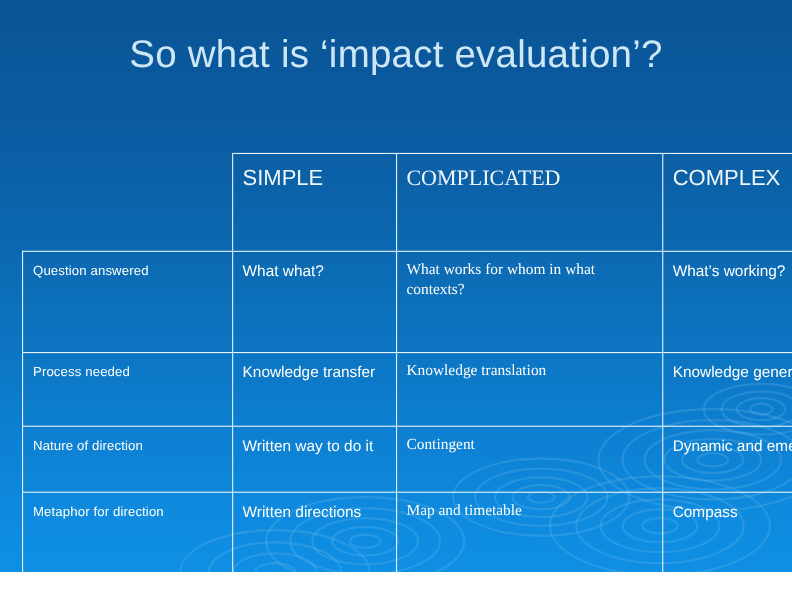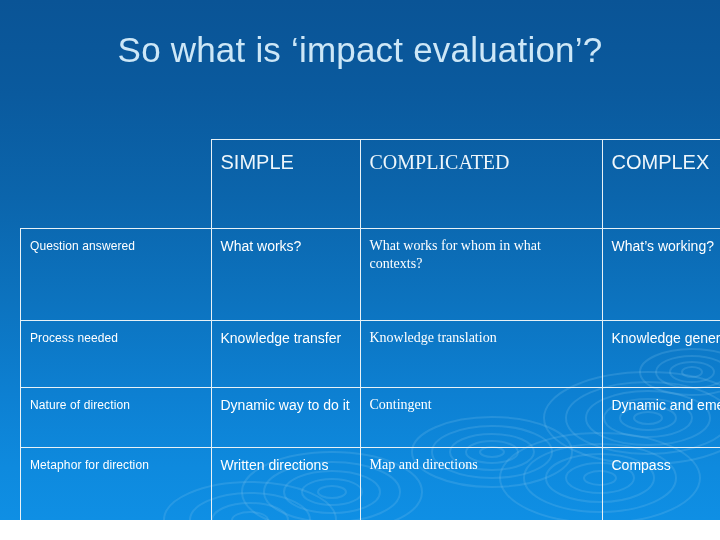--- a/index.html
+++ b/index.html
@@ -162,38 +162,38 @@
       <tr>
         <th class="c0"></th>
         <th class="c1">SIMPLE</th>
         <th class="c2">COMPLICATED</th>
         <th class="c3">COMPLEX</th>
       </tr>
     </thead>
     <tbody>
       <tr class="r1">
         <td class="c0 rowlabel">Question answered</td>
-        <td class="c1 val">What works?</td>
+        <td class="c1 val">What what?</td>
         <td class="c2 val">What works for whom in what contexts?</td>
         <td class="c3 val">What’s working?</td>
       </tr>
       <tr class="r2">
         <td class="c0 rowlabel">Process needed</td>
         <td class="c1 val">Knowledge transfer</td>
         <td class="c2 val">Knowledge translation</td>
         <td class="c3 val">Knowledge generation</td>
       </tr>
       <tr class="r3">
         <td class="c0 rowlabel">Nature of direction</td>
-        <td class="c1 val">Dynamic way to do it</td>
+        <td class="c1 val">Written way to do it</td>
         <td class="c2 val">Contingent</td>
         <td class="c3 val">Dynamic and emergent</td>
       </tr>
       <tr class="r4">
         <td class="c0 rowlabel">Metaphor for direction</td>
         <td class="c1 val">Written directions</td>
-        <td class="c2 val">Map and directions</td>
+        <td class="c2 val">Map and timetable</td>
         <td class="c3 val">Compass</td>
       </tr>
     </tbody>
   </table>
 
 </div>
 
 </body></html>

